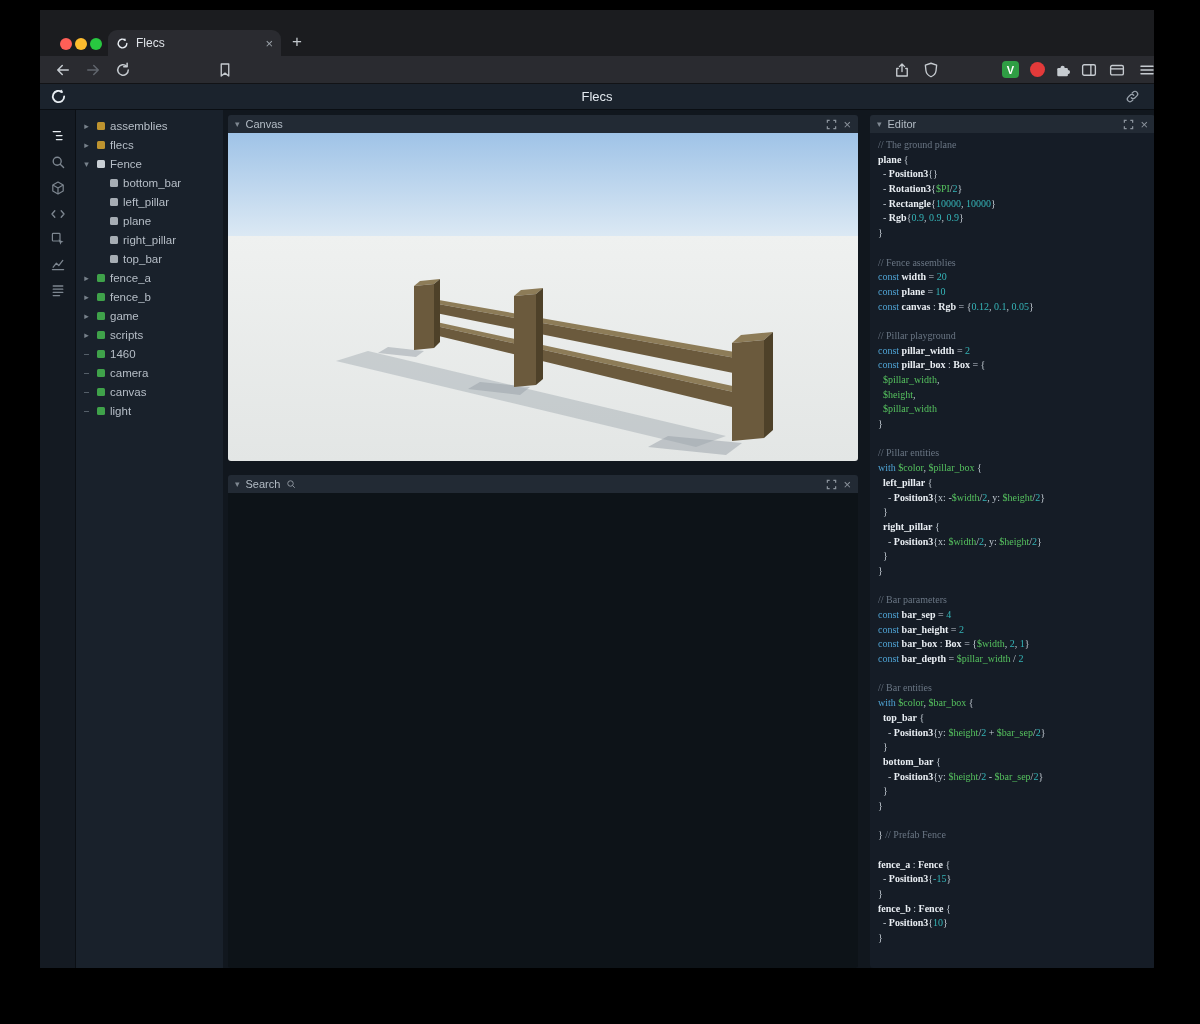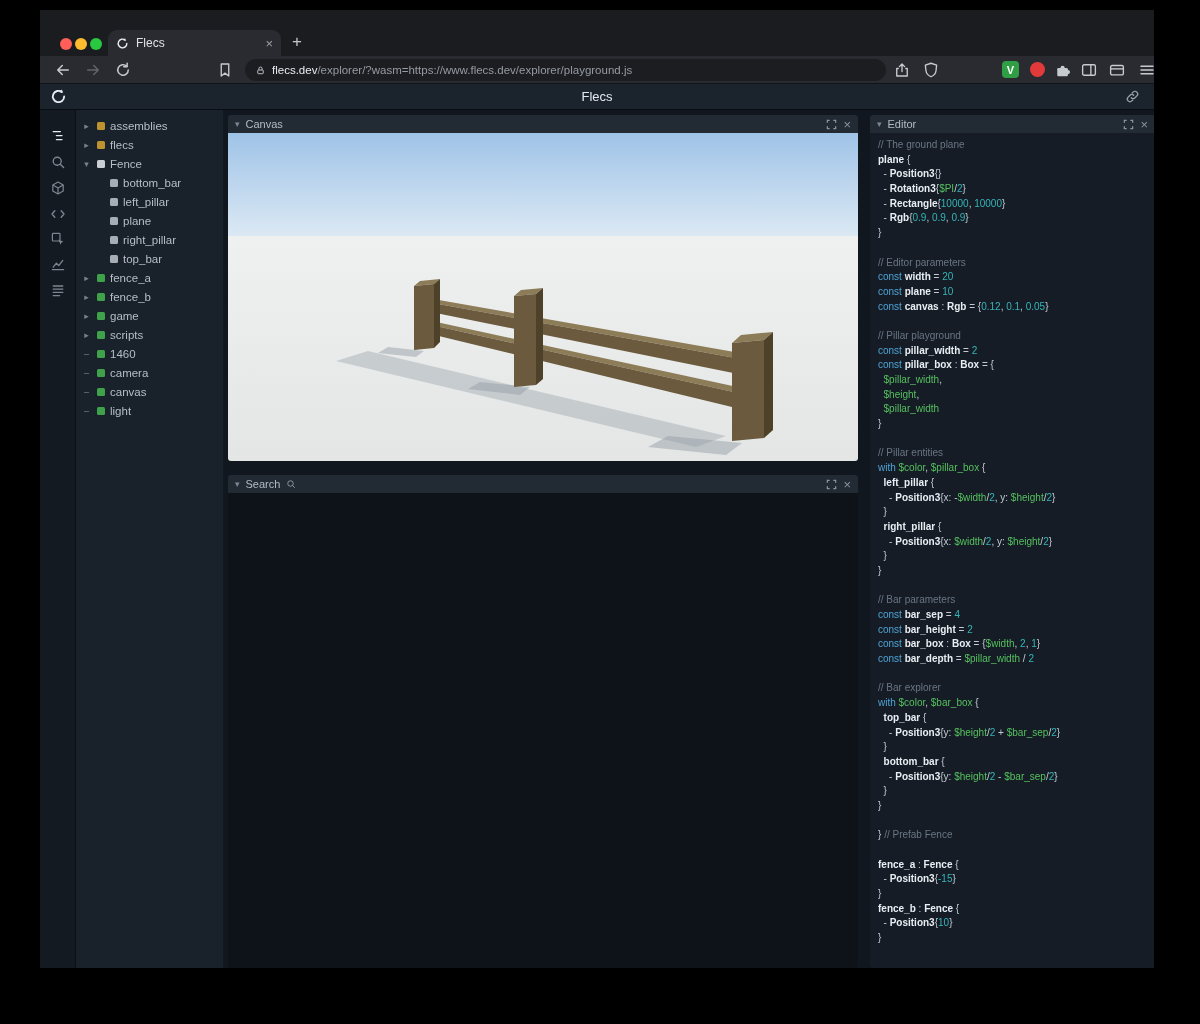--- a/index.html
+++ b/index.html
@@ -48,21 +48,21 @@
   .ph-icon{color:#8b939c;width:11px;height:11px}
   .ph-close{color:#8b939c;font-size:13px;line-height:1}
 
   #canvaspanel{left:188px;top:5px;width:630px;height:346px}
   #canvas-body{position:absolute;left:0;top:18px;right:0;bottom:0;background:#0e1319}
 
   #searchpanel{left:188px;top:365px;width:630px;bottom:0}
   #search-body{position:absolute;left:0;top:18px;right:0;bottom:0;background:#0d1318}
 
   #editorpanel{left:830px;top:5px;width:285px;bottom:0}
-  #editor-body{position:absolute;left:0;top:18px;right:0;bottom:0;background:#151c26;padding:5px 8px;font-family:Liberation Sans, sans-serif;font-size:10px;line-height:14.7px;overflow:hidden}
+  #editor-body{position:absolute;left:0;top:18px;right:0;bottom:0;background:#151c26;padding:5px 8px;font-family:Liberation Serif, serif;font-size:10px;line-height:14.7px;overflow:hidden}
   .code-line{white-space:pre;height:14.7px}
   .tok-c{color:#6a7684}
   .tok-k{color:#4fa3d4}
   .tok-i,.tok-t{color:#e9eef3;font-weight:bold}
   .tok-p{color:#c2cad2}
   .tok-n{color:#35b5b8}
   .tok-v{color:#55c05e}
 </style>
 </head>
 <body>
@@ -92,27 +92,20 @@
         <path d="M5 12h14M13 6l6 6-6 6"></path>
       </svg>
     <svg class="nav-icon" style="left:74px" viewBox="0 0 24 24" fill="none" stroke="currentColor" stroke-width="2" stroke-linecap="round" stroke-linejoin="round">
         <path d="M19 12a7 7 0 1 1-2.1-5"></path>
         <path d="M17.5 3v4.5H13"></path>
       </svg>
     <svg class="nav-icon" style="left:176px" viewBox="0 0 24 24" fill="none" stroke="currentColor" stroke-width="1.8" stroke-linejoin="round">
         <path d="M7 4h10v16l-5-3.8L7 20z"></path>
       </svg>
 
-    <div id="urlbar">
-      <svg viewBox="0 0 24 24" width="11" height="11" fill="none" stroke="#c6cbd0" stroke-width="2">
-          <rect x="6" y="11" width="12" height="8" rx="1.5"></rect>
-          <path d="M8.5 11V8a3.5 3.5 0 0 1 7 0v3"></path>
-        </svg>
-      <span id="url-text"><span id="url-domain">flecs.dev</span><span id="url-path">/explorer/?wasm=https://www.flecs.dev/explorer/playground.js</span></span>
-    </div>
 
     <svg class="nav-icon" style="left:853px" viewBox="0 0 24 24" fill="none" stroke="currentColor" stroke-width="1.8" stroke-linecap="round" stroke-linejoin="round">
         <path d="M12 14V4M8.5 7.5L12 4l3.5 3.5"></path>
         <path d="M7 10H5v10h14V10h-2"></path>
       </svg>
     <svg class="nav-icon" style="left:882px" viewBox="0 0 24 24" fill="none" stroke="currentColor" stroke-width="1.8" stroke-linejoin="round">
         <path d="M12 3l7.5 2.6-.8 7.4c-.5 4-3.4 6.6-6.7 8-3.3-1.4-6.2-4-6.7-8L4.5 5.6z"></path>
       </svg>
 
     <div class="ext-icon" id="ext-v" style="left: 962px; background: rgb(47, 158, 68);">
@@ -340,21 +333,21 @@
       </div>
       <div id="editor-body">
           <div class="code-line"><span class="tok-c">// The ground plane</span></div>
           <div class="code-line"><span class="tok-i">plane</span><span class="tok-p"> {</span></div>
           <div class="code-line"><span class="tok-p">  - </span><span class="tok-t">Position3</span><span class="tok-p">{}</span></div>
           <div class="code-line"><span class="tok-p">  - </span><span class="tok-t">Rotation3</span><span class="tok-p">{</span><span class="tok-v">$PI</span><span class="tok-p">/</span><span class="tok-n">2</span><span class="tok-p">}</span></div>
           <div class="code-line"><span class="tok-p">  - </span><span class="tok-t">Rectangle</span><span class="tok-p">{</span><span class="tok-n">10000</span><span class="tok-p">, </span><span class="tok-n">10000</span><span class="tok-p">}</span></div>
           <div class="code-line"><span class="tok-p">  - </span><span class="tok-t">Rgb</span><span class="tok-p">{</span><span class="tok-n">0.9</span><span class="tok-p">, </span><span class="tok-n">0.9</span><span class="tok-p">, </span><span class="tok-n">0.9</span><span class="tok-p">}</span></div>
           <div class="code-line"><span class="tok-p">}</span></div>
           <div class="code-line">&nbsp;</div>
-          <div class="code-line"><span class="tok-c">// Editor parameters</span></div>
+          <div class="code-line"><span class="tok-c">// Fence assemblies</span></div>
           <div class="code-line"><span class="tok-k">const </span><span class="tok-i">width</span><span class="tok-p"> = </span><span class="tok-n">20</span></div>
           <div class="code-line"><span class="tok-k">const </span><span class="tok-i">plane</span><span class="tok-p"> = </span><span class="tok-n">10</span></div>
           <div class="code-line"><span class="tok-k">const </span><span class="tok-i">canvas</span><span class="tok-p"> : </span><span class="tok-t">Rgb</span><span class="tok-p"> = {</span><span class="tok-n">0.12</span><span class="tok-p">, </span><span class="tok-n">0.1</span><span class="tok-p">, </span><span class="tok-n">0.05</span><span class="tok-p">}</span></div>
           <div class="code-line">&nbsp;</div>
           <div class="code-line"><span class="tok-c">// Pillar playground</span></div>
           <div class="code-line"><span class="tok-k">const </span><span class="tok-i">pillar_width</span><span class="tok-p"> = </span><span class="tok-n">2</span></div>
           <div class="code-line"><span class="tok-k">const </span><span class="tok-i">pillar_box</span><span class="tok-p"> : </span><span class="tok-t">Box</span><span class="tok-p"> = {</span></div>
           <div class="code-line"><span class="tok-p">  </span><span class="tok-v">$pillar_width</span><span class="tok-p">,</span></div>
           <div class="code-line"><span class="tok-p">  </span><span class="tok-v">$height</span><span class="tok-p">,</span></div>
           <div class="code-line"><span class="tok-p">  </span><span class="tok-v">$pillar_width</span></div>
@@ -369,21 +362,21 @@
           <div class="code-line"><span class="tok-p">    - </span><span class="tok-t">Position3</span><span class="tok-p">{x: </span><span class="tok-v">$width</span><span class="tok-p">/</span><span class="tok-n">2</span><span class="tok-p">, y: </span><span class="tok-v">$height</span><span class="tok-p">/</span><span class="tok-n">2</span><span class="tok-p">}</span></div>
           <div class="code-line"><span class="tok-p">  }</span></div>
           <div class="code-line"><span class="tok-p">}</span></div>
           <div class="code-line">&nbsp;</div>
           <div class="code-line"><span class="tok-c">// Bar parameters</span></div>
           <div class="code-line"><span class="tok-k">const </span><span class="tok-i">bar_sep</span><span class="tok-p"> = </span><span class="tok-n">4</span></div>
           <div class="code-line"><span class="tok-k">const </span><span class="tok-i">bar_height</span><span class="tok-p"> = </span><span class="tok-n">2</span></div>
           <div class="code-line"><span class="tok-k">const </span><span class="tok-i">bar_box</span><span class="tok-p"> : </span><span class="tok-t">Box</span><span class="tok-p"> = {</span><span class="tok-v">$width</span><span class="tok-p">, </span><span class="tok-n">2</span><span class="tok-p">, </span><span class="tok-n">1</span><span class="tok-p">}</span></div>
           <div class="code-line"><span class="tok-k">const </span><span class="tok-i">bar_depth</span><span class="tok-p"> = </span><span class="tok-v">$pillar_width</span><span class="tok-p"> / </span><span class="tok-n">2</span></div>
           <div class="code-line">&nbsp;</div>
-          <div class="code-line"><span class="tok-c">// Bar explorer</span></div>
+          <div class="code-line"><span class="tok-c">// Bar entities</span></div>
           <div class="code-line"><span class="tok-k">with </span><span class="tok-v">$color</span><span class="tok-p">, </span><span class="tok-v">$bar_box</span><span class="tok-p"> {</span></div>
           <div class="code-line"><span class="tok-p">  </span><span class="tok-i">top_bar</span><span class="tok-p"> {</span></div>
           <div class="code-line"><span class="tok-p">    - </span><span class="tok-t">Position3</span><span class="tok-p">{y: </span><span class="tok-v">$height</span><span class="tok-p">/</span><span class="tok-n">2</span><span class="tok-p"> + </span><span class="tok-v">$bar_sep</span><span class="tok-p">/</span><span class="tok-n">2</span><span class="tok-p">}</span></div>
           <div class="code-line"><span class="tok-p">  }</span></div>
           <div class="code-line"><span class="tok-p">  </span><span class="tok-i">bottom_bar</span><span class="tok-p"> {</span></div>
           <div class="code-line"><span class="tok-p">    - </span><span class="tok-t">Position3</span><span class="tok-p">{y: </span><span class="tok-v">$height</span><span class="tok-p">/</span><span class="tok-n">2</span><span class="tok-p"> - </span><span class="tok-v">$bar_sep</span><span class="tok-p">/</span><span class="tok-n">2</span><span class="tok-p">}</span></div>
           <div class="code-line"><span class="tok-p">  }</span></div>
           <div class="code-line"><span class="tok-p">}</span></div>
           <div class="code-line">&nbsp;</div>
           <div class="code-line"><span class="tok-p">} </span><span class="tok-c">// Prefab Fence</span></div>

